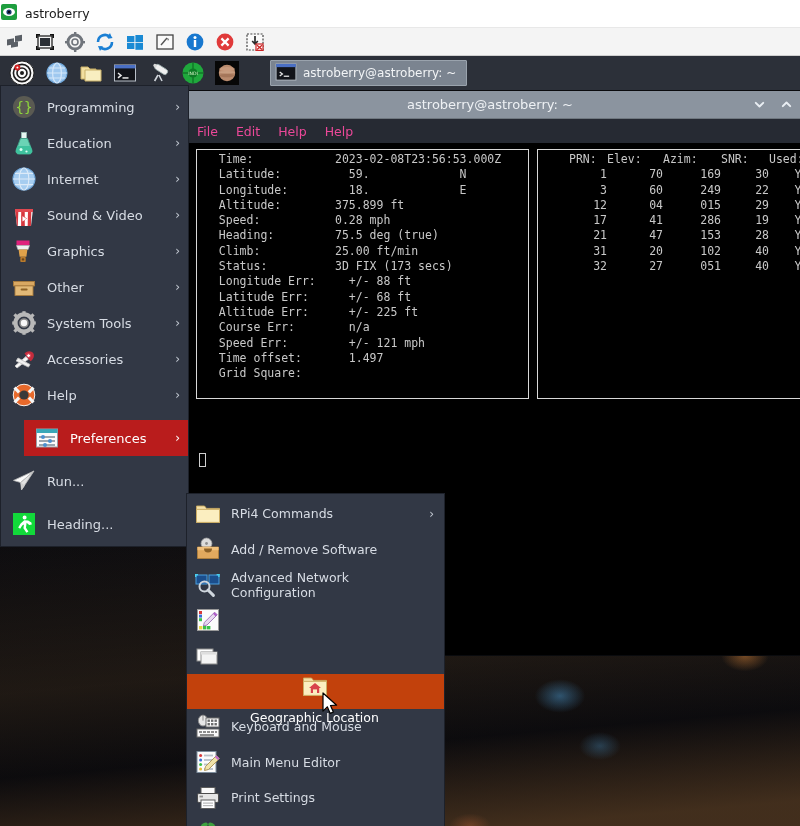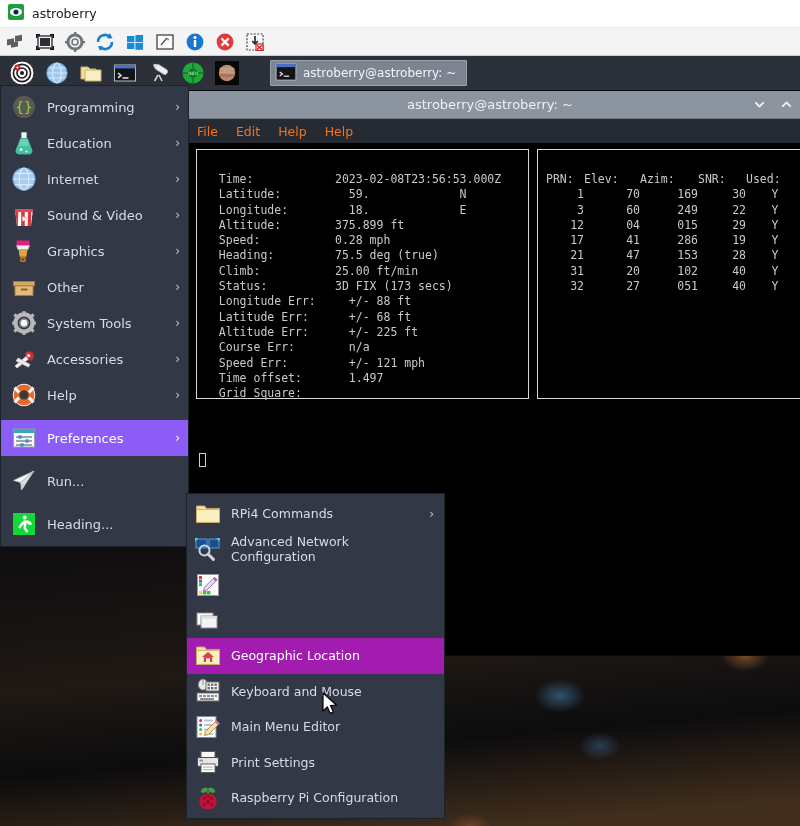--- a/index.html
+++ b/index.html
@@ -9,21 +9,21 @@
     overflow: hidden;
     background: #000;
   }
   #root { position: relative; width: 800px; height: 826px; }
 
   
   .vnc-titlebar {
     position: absolute; left: 0; top: 0; width: 800px; height: 28px;
     background: #ffffff;
     display: flex; align-items: center; gap: 8px;
-    padding-left: 8px;
+    padding-left: 1px;
     border-bottom: 1px solid #e8e8e8;
   }
   .vnc-title-text {
     font-size: 12.5px; color: #1a1a1a; font-family: "DejaVu Sans", sans-serif;
   }
   .vnc-toolbar {
     position: absolute; left: 0; top: 28px; width: 800px; height: 28px;
     background: #f4f4f4;
     display: flex; align-items: center; gap: 8px;
     padding-left: 4px;
@@ -96,82 +96,82 @@
   .term-title {
     flex: 1; text-align: center; color: #eef1f4; font-size: 13px;
     padding-left: 40px;
   }
   .term-winbtns { display: flex; gap: 14px; padding-right: 12px; color: #e9eef3; }
   .chev { width: 13px; height: 13px; display: block; }
   .term-menubar {
     height: 24px; background: #262a33;
     display: flex; align-items: center; gap: 18px; padding-left: 10px;
   }
-  .term-menu-item { color: #f97316; font-size: 12.5px; }
+  .term-menu-item { color: #ec4899; font-size: 12.5px; }
   .term-body {
     position: absolute; left: 0; top: 52px; right: 0; bottom: 0;
     background: #000;
     padding: 6px 0 0 6px;
     display: flex; gap: 8px;
     font-family: "DejaVu Sans Mono", monospace;
   }
   .term-pane {
     border: 1px solid #d8d8d8;
-    padding: 22px 8px;
+    padding: 2px 8px;
     color: #c8c8c8; font-size: 11.5px; line-height: 15.3px;
     white-space: pre;
   }
   .pane-left { width: 340px; height: 250px; margin-left: 3px; }
   .pane-right { width: 268px; height: 250px; }
   .term-cursor {
     position: absolute; left: 12px; top: 310px;
     width: 7px; height: 14px; border: 1px solid #cfcfcf;
   }
   .gps-row { display: block; }
   .gps-label { display: inline-block; width: 130px; }
   .sat-cell { display: inline-block; text-align: right; }
-  .w-prn { width: 38px; }
+  .w-prn { width: 38px; margin-left: 23px; }
   .w-elev { width: 56px; }
   .w-azim { width: 58px; }
   .w-snr { width: 48px; }
   .w-used { width: 58px; }
 
   
   .mainmenu {
     position: absolute; left: 0; top: 29px; width: 189px;
     background: #323845;
     border: 1px solid #1d212a;
     z-index: 30;
     padding: 3px 0 4px 0;
   }
   .mi {
     height: 36px; display: flex; align-items: center; gap: 10px;
     padding: 0 8px 0 10px; color: #d7dce4; font-size: 13px;
     position: relative;
   }
-  .mi.sel { background: #8b5cf6; color: #ffffff; }
+  .mi.sel { background: #b91c1c; color: #ffffff; margin-left: 23px; }
   .mi .label { flex: 1; }
   .mi .arrow { color: #c3c9d3; font-size: 12px; }
   .mi.sel .arrow { color: #fff; }
   .mi-icon { width: 26px; height: 26px; flex: 0 0 26px; display: block; }
   .menu-sep { height: 7px; }
 
   
   .submenu {
     position: absolute; left: 186px; top: 437px; width: 259px;
     background: #323845;
     border: 1px solid #1d212a;
     z-index: 31;
     padding: 2px 0 2px 0;
   }
   .smi {
     height: 35.5px; display: flex; align-items: center; gap: 10px;
     padding: 0 10px 0 8px; color: #d7dce4; font-size: 12.5px;
   }
-  .smi.sel { background: #a21caf; color: #ffffff; }
+  .smi.sel { background: #c2410c; color: #ffffff; flex-direction: column; }
   .smi .label { flex: 1; }
   .smi .arrow { color: #c3c9d3; font-size: 12px; }
 
   
   .mouse-cursor { position: absolute; left: 322px; top: 636px; z-index: 60; }
 </style>
 </head>
 <body>
 
 <div id="root">
@@ -531,20 +531,31 @@
         <div class="smi">
           <span class="mi-icon"><svg width="26" height="26" viewBox="0 0 26 26">
               <path d="M1.5 5h8l2 2.4h13v14H1.5z" fill="#f4e0a8" stroke="#caa95f" stroke-width=".9"></path>
               <path d="M1.5 8.4h23v13H1.5z" fill="#fbeec0" stroke="#caa95f" stroke-width=".9"></path>
             </svg></span>
           <span class="label">RPi4 Commands</span>
           <span class="arrow">›</span>
         </div>
         <div class="smi">
           <span class="mi-icon"><svg width="26" height="26" viewBox="0 0 26 26">
+              <circle cx="11.5" cy="7.5" r="5.4" fill="#dcdcdc" stroke="#a8a8a8" stroke-width=".8"></circle>
+              <circle cx="11.5" cy="7.5" r="1.4" fill="#8e8e8e"></circle>
+              <path d="M2.5 11h21v11.5h-21z" fill="#e2a95e" stroke="#b0803c" stroke-width=".9"></path>
+              <path d="M2.5 11h21v3.2h-21z" fill="#f0c07c"></path>
+              <path d="M9 12.6h8a4 4 0 0 1-8 0z" fill="#8d6127"></path>
+            </svg></span>
+          <span class="label">Add / Remove Software</span>
+          <span class="arrow"></span>
+        </div>
+        <div class="smi">
+          <span class="mi-icon"><svg width="26" height="26" viewBox="0 0 26 26">
               <rect x="1" y="3" width="11" height="9" fill="#1b4e8c" stroke="#4a9fe0" stroke-width="1"></rect>
               <rect x="14" y="3" width="10" height="9" fill="#1b4e8c" stroke="#4a9fe0" stroke-width="1"></rect>
               <g fill="#4ad0f0">
                 <rect x="0" y="2" width="3" height="1.4"></rect>
                 <rect x="0" y="2" width="1.4" height="3"></rect>
                 <rect x="21.6" y="2" width="3" height="1.4"></rect>
                 <rect x="23.2" y="2" width="1.4" height="3"></rect>
               </g>
               <circle cx="9.5" cy="14.5" r="5" fill="none" stroke="#cfd6dd" stroke-width="2"></circle>
               <path d="M13 18l5.4 5.4" stroke="#cfd6dd" stroke-width="3" stroke-linecap="round"></path>

